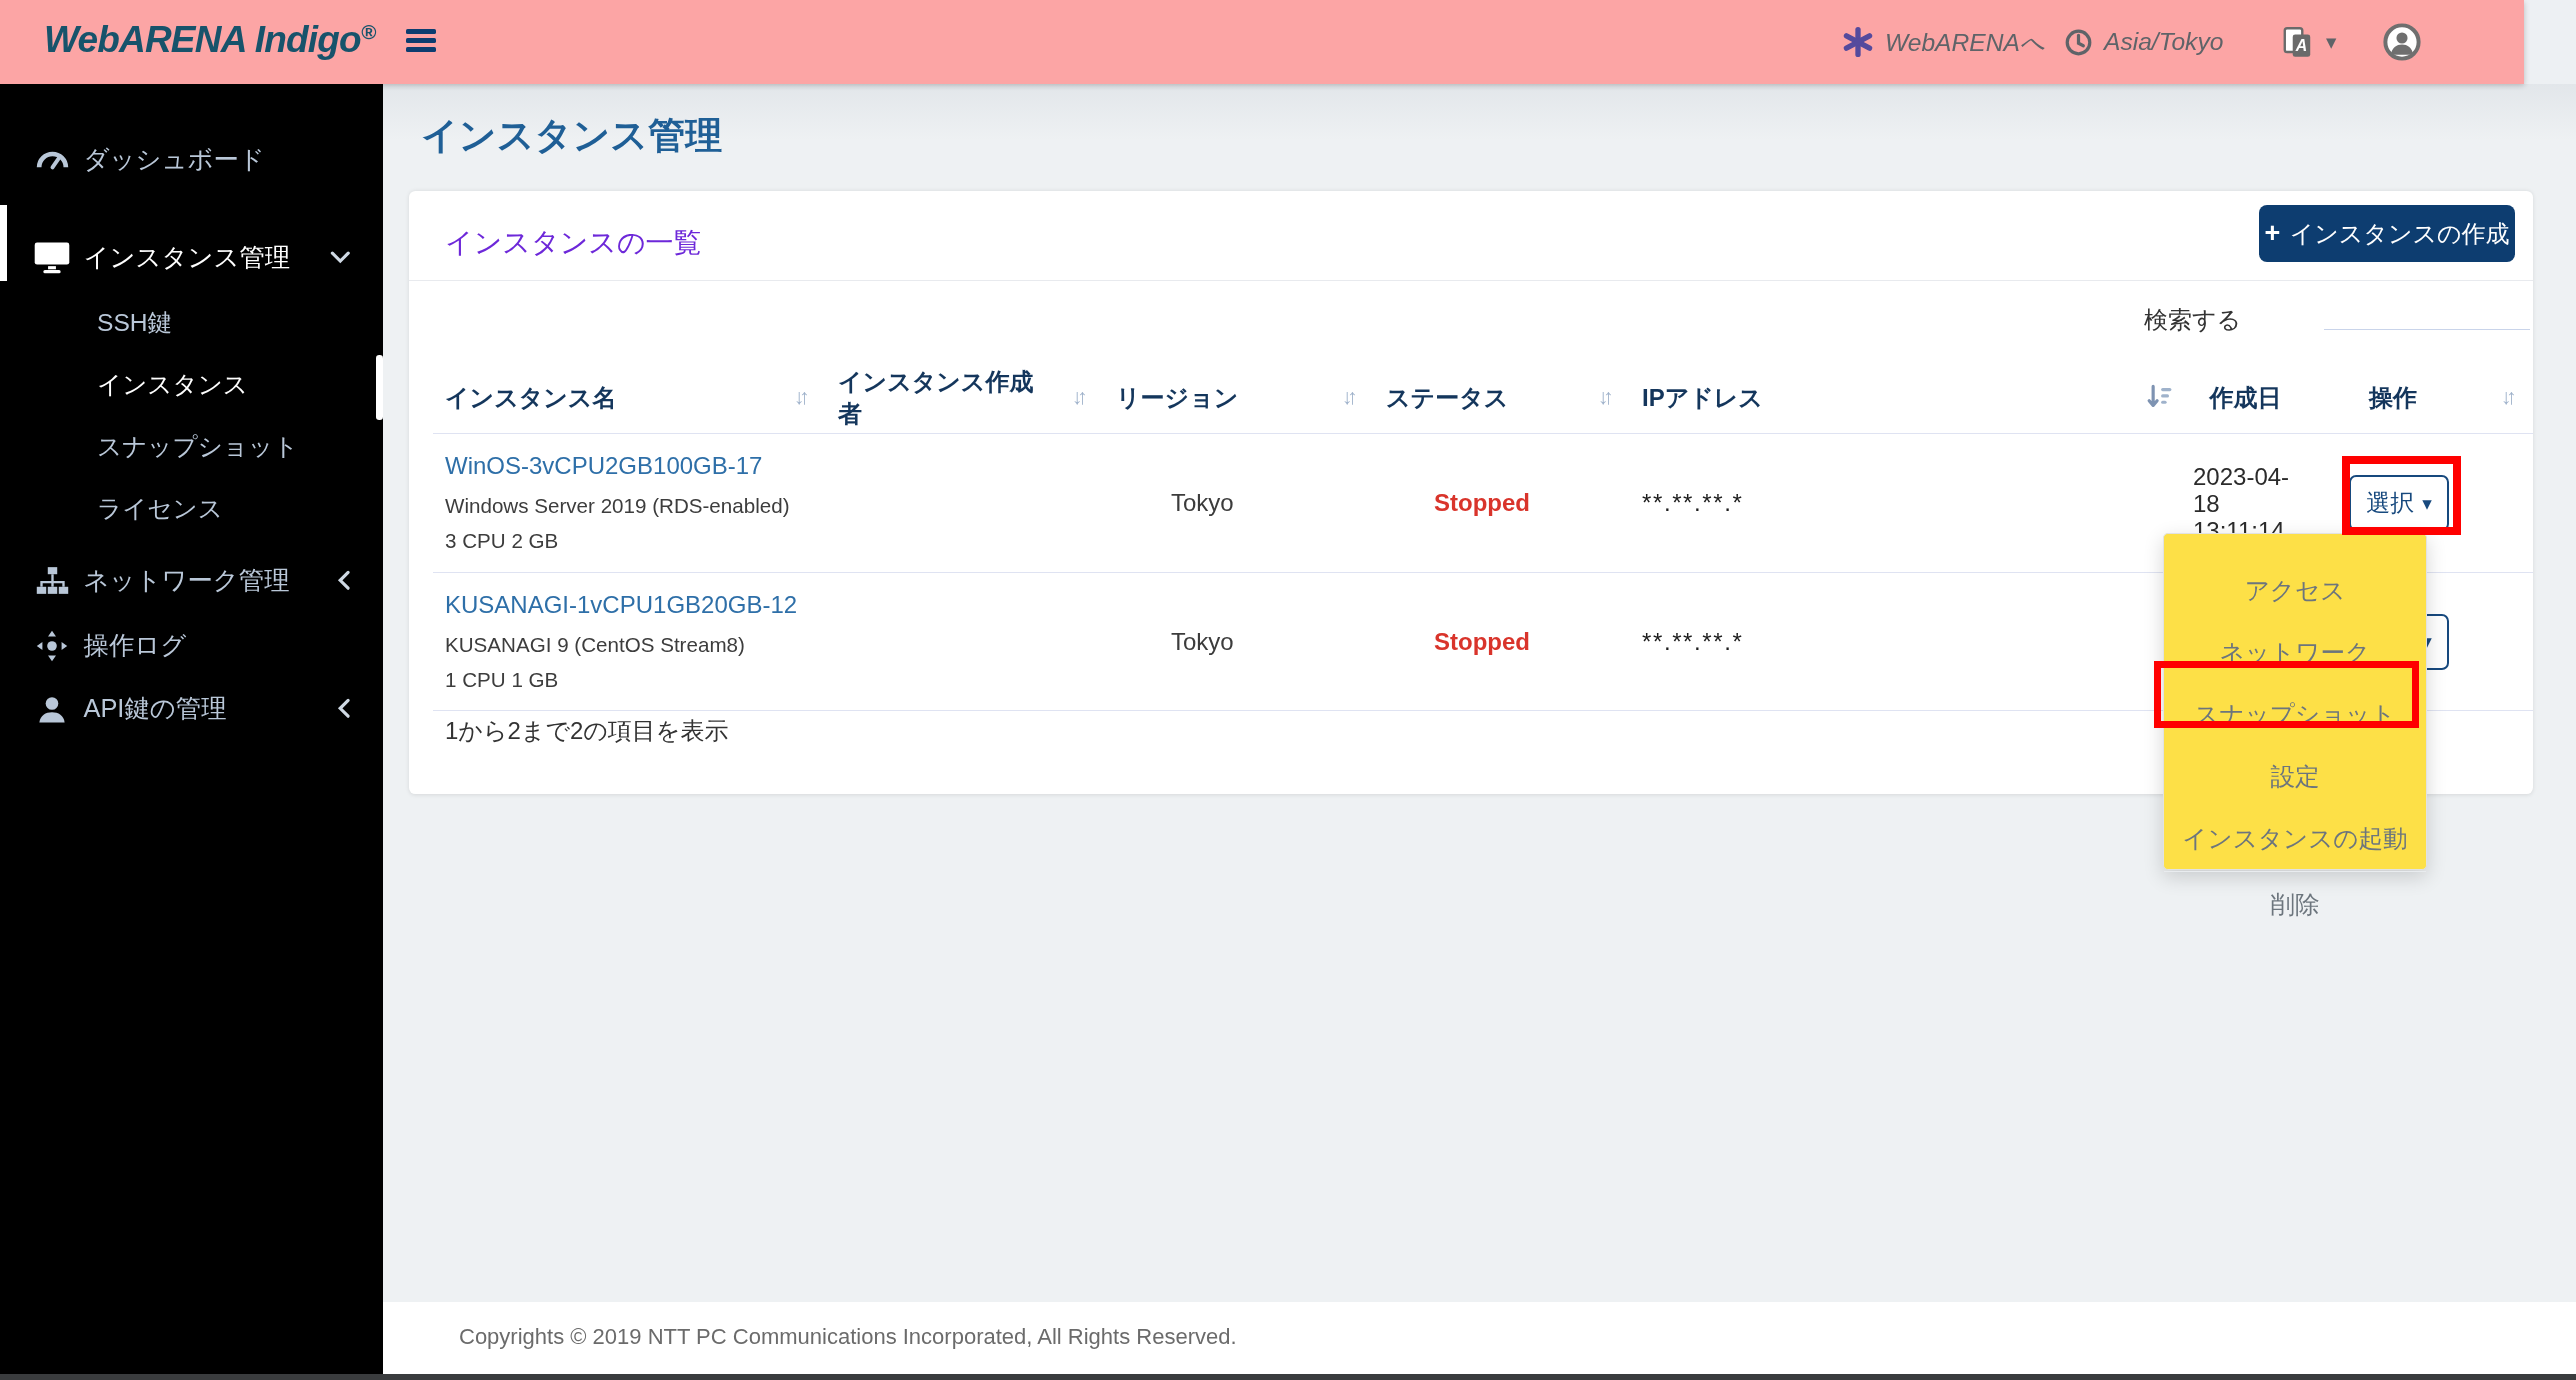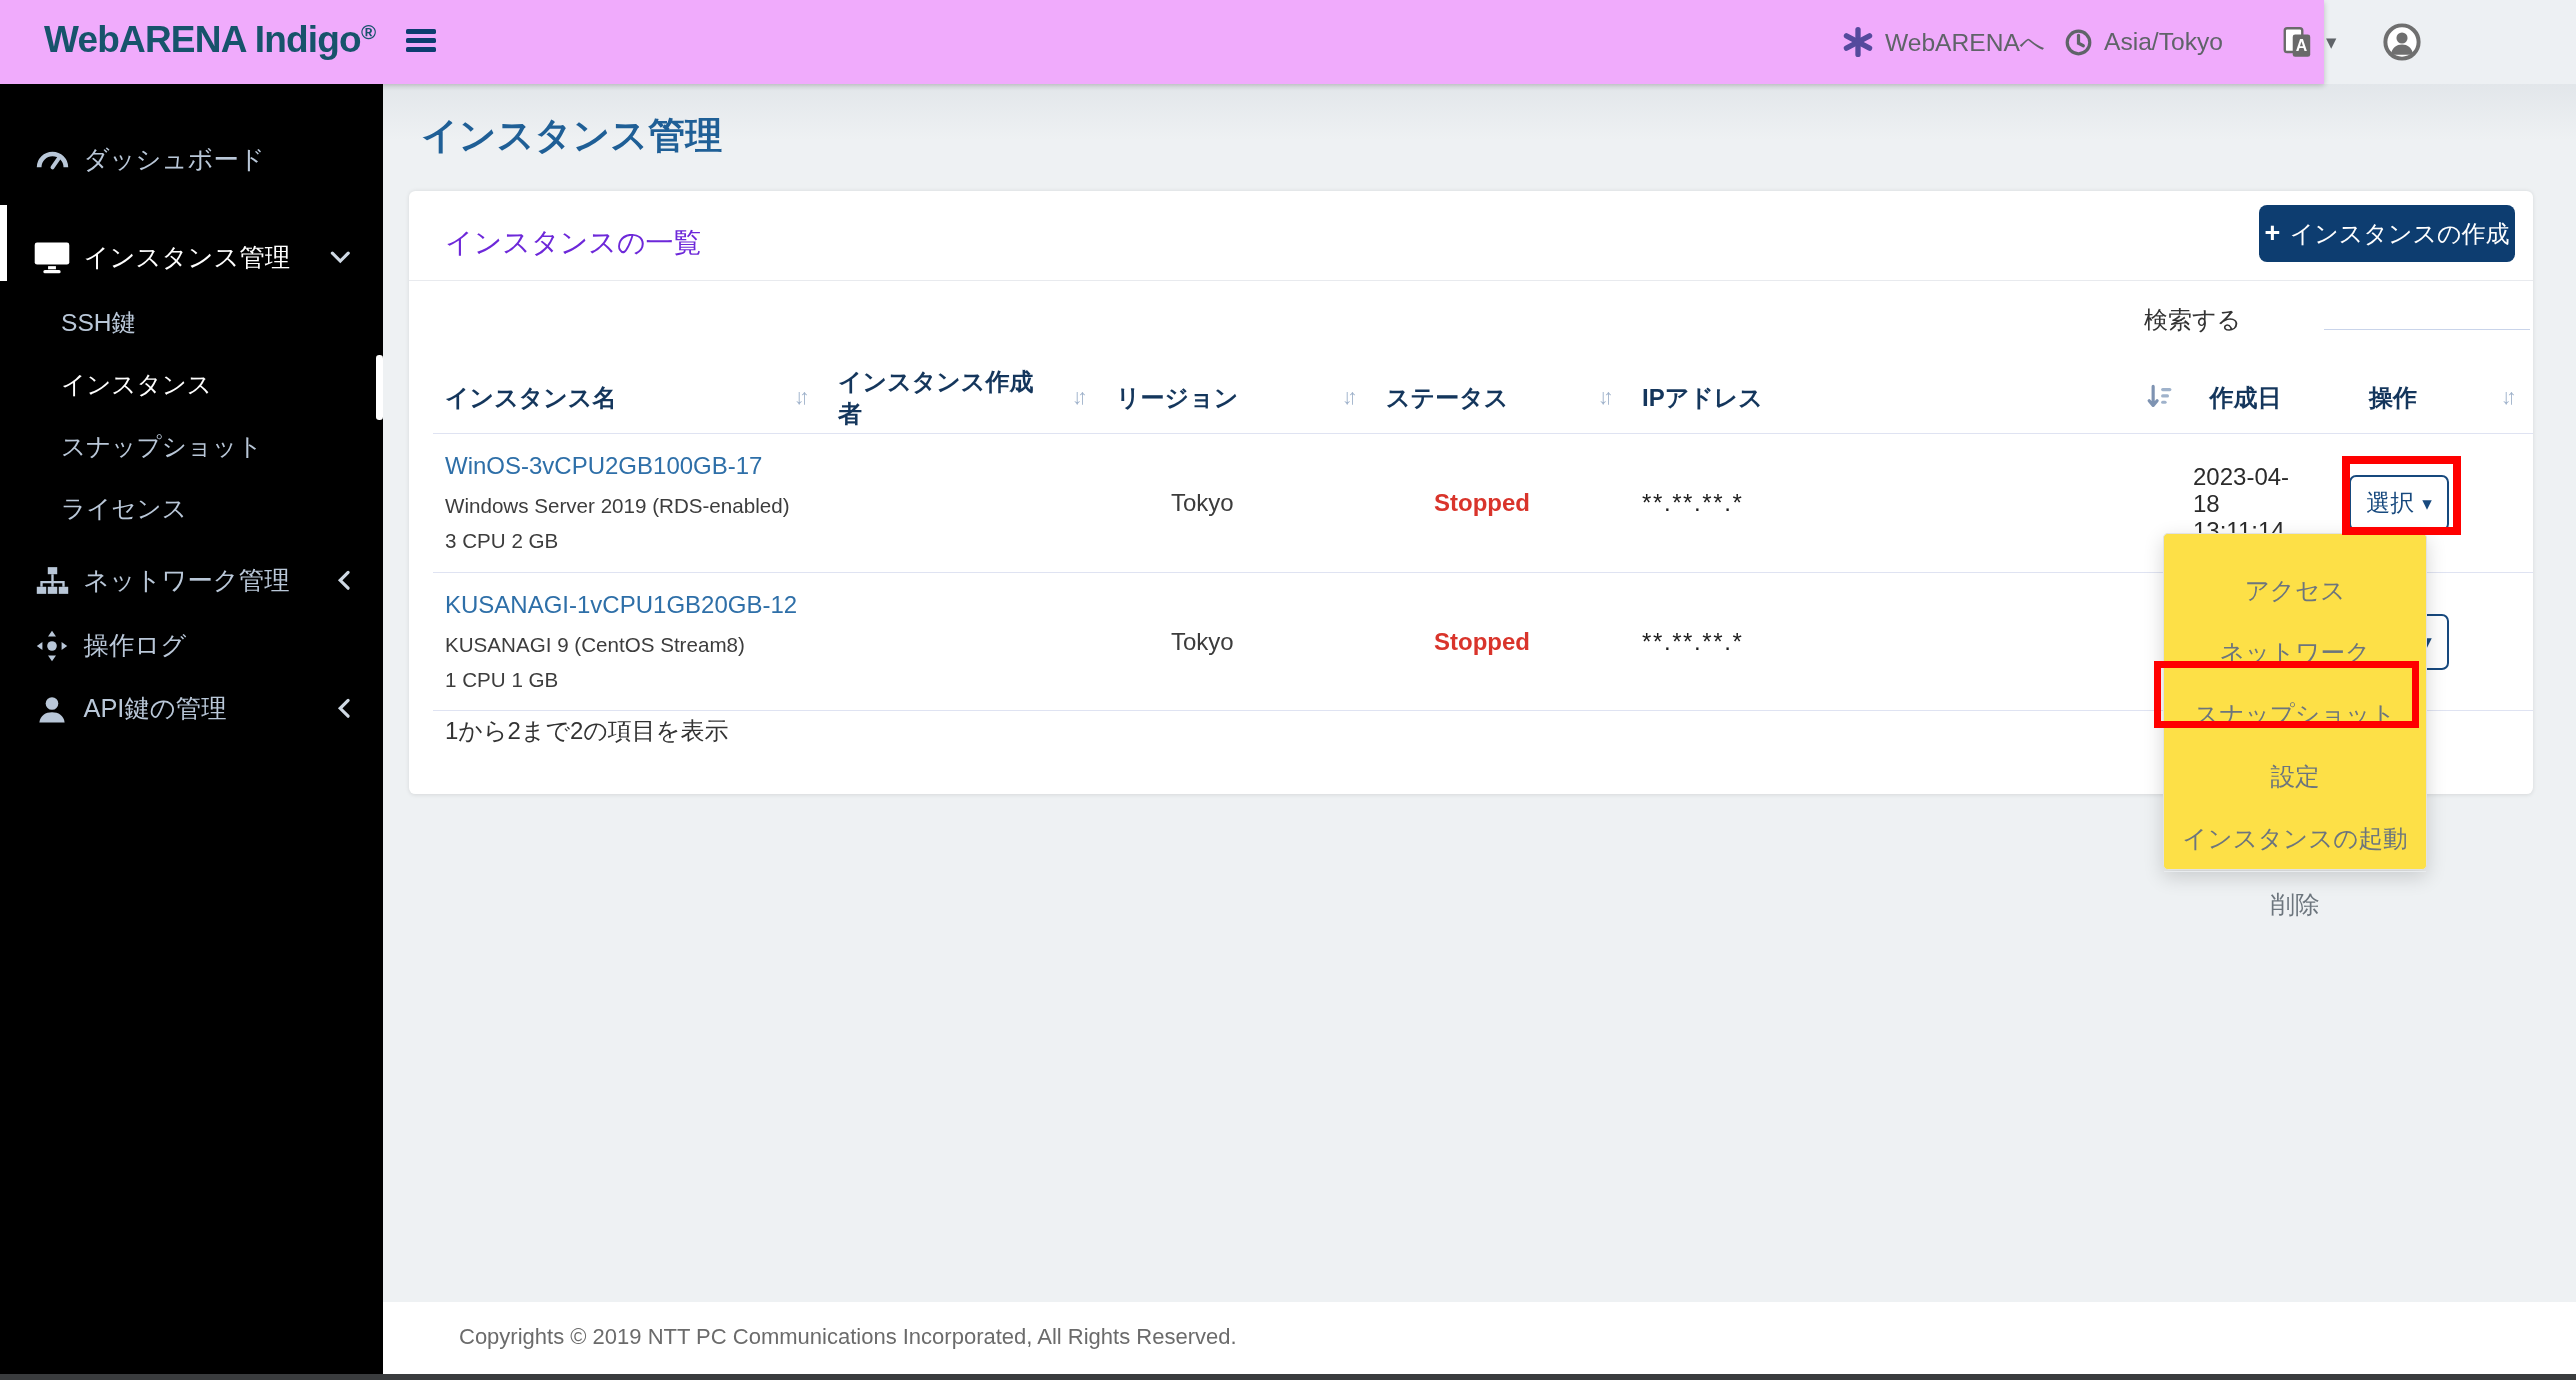--- a/index.html
+++ b/index.html
@@ -1,42 +1,42 @@
 <!DOCTYPE html>
 <html style="font-size:12.7px"><head>
 <meta charset="utf-8">
 <style>
   * { margin:0; padding:0; box-sizing:border-box; }
   html,body { width:2576px; height:1380px; }
   body { font-family:"Liberation Sans","DejaVu Sans",sans-serif; background:#edf0f3; position:relative; overflow:hidden; }
 
   
-  #topbar { position:absolute; left:0; top:0; width:2324px; height:84px; background:#f0abfc;
-            box-shadow:0 2.4px 5.6px rgba(0,0,0,.22); z-index:30; }
+  #topbar { position:absolute; left:0; top:0; width:2524px; height:84px; background:#fca5a5;
+            box-shadow:0 2.4px 5.6px rgba(0,0,0,.22); z-index:30;font-style:italic; }
   #logo { position:absolute; left:44px; top:19px; font-size:37px; font-weight:bold; color:#17536b; letter-spacing:-0.8px; }
   #logo sup { font-size:20.6px; vertical-align:super; }
   #hamburger { position:absolute; left:406px; top:25.4px; width:33px; height:33px; cursor:pointer; }
   #hamburger i { display:block; width:30px; height:4.8px; background:#0d3d70; border-radius:1.6px; margin:4px 0; }
   .hdr-item { position:absolute; top:0; height:84px; display:flex; align-items:center; gap:11px;
               color:#5f6368; font-size:24.6px; cursor:pointer; }
   #hdr-webarena { left:1842px; }
   #hdr-tz { left:2064px; }
   #hdr-lang { left:2280px; }
   #hdr-user { left:2383px; }
   .caret { font-size:20.6px; color:#5f6368; }
 
   
   #sidebar { position:absolute; left:0; top:84px; width:383px; height:1290px; background:#000000; z-index:20; }
   .nav-item { position:absolute; left:0; width:383px; height:49px; display:flex; align-items:center;
               color:#b9c7d8; font-size:25.4px; cursor:pointer; }
   .nav-item .nico { width:44px; margin-left:30px; display:flex; justify-content:center; }
   .nav-item .nlabel { margin-left:9.5px; }
   .nav-item.active { color:#ffffff; }
   .nav-sub { position:absolute; left:0; width:340px; height:46px; display:flex; align-items:center;
-             color:#b9c7d8; font-size:24.6px; cursor:pointer; padding-left:61px; }
+             color:#b9c7d8; font-size:24.6px; cursor:pointer; padding-left:97px; }
   .nav-sub.active { color:#ffffff; }
   .nav-chev { position:absolute; right:32px; }
   #active-bar-left { position:absolute; left:0; top:121px; width:7.1px; height:76px; background:#ffffff; }
   #side-scroll-thumb { position:absolute; right:0; top:271px; width:7.1px; height:65px; background:#ffffff; border-radius:3.2px; }
 
   
   #main-bg { position:absolute; left:383px; top:84px; width:2193px; height:1290px;
              background:linear-gradient(180deg,#e2e6ea 0px,#eef1f3 56px); }
   #page-title { position:absolute; left:421px; top:111px; font-size:37px; color:#1f5f96; }
 

